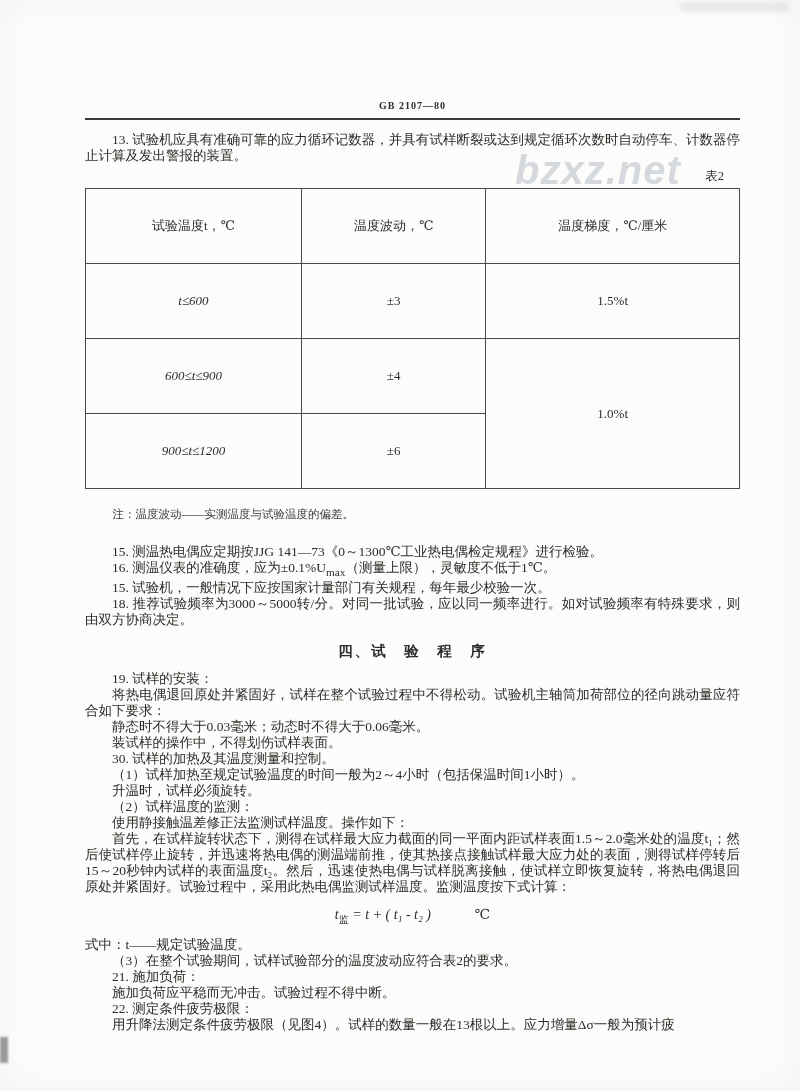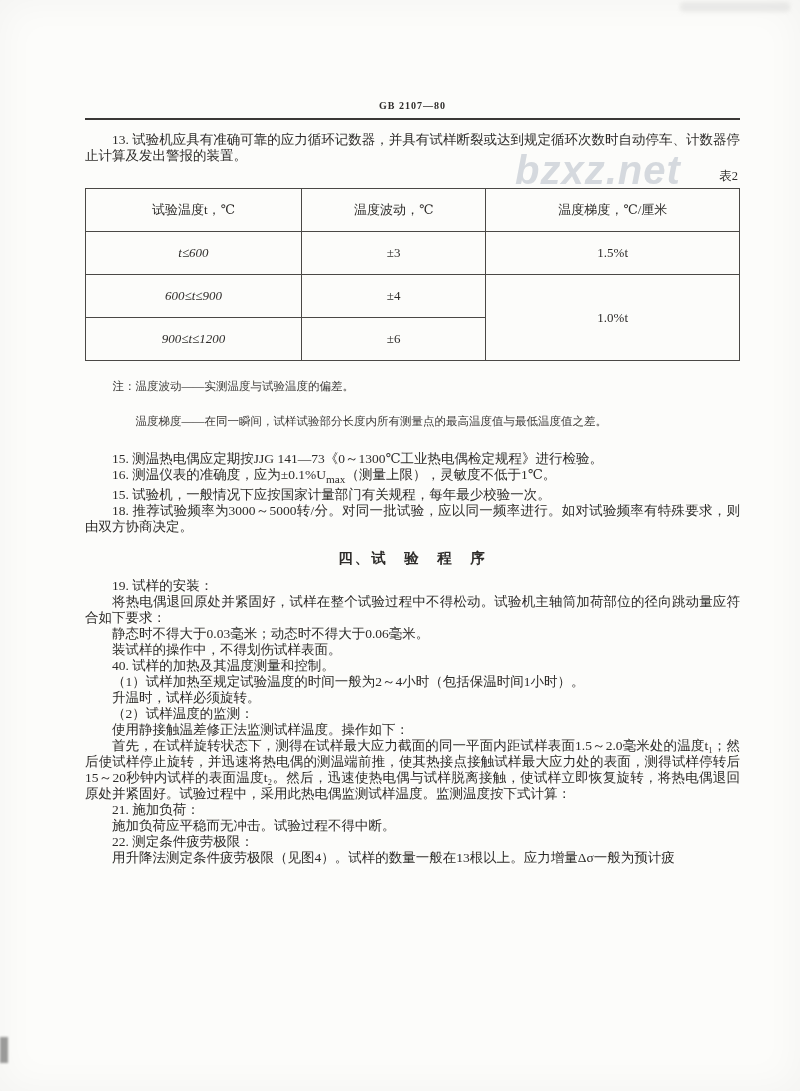--- a/index.html
+++ b/index.html
@@ -29,35 +29,35 @@
     margin:0;
     font-size:13.5px;
     line-height:16px;
     text-indent:2em;
     text-align:justify;
   }
   p.no-indent { text-indent:0; }
   .table-label {
     text-align:right;
     font-size:12.5px;
-    margin:4px 2px 3px 0;
+    margin:4px 16px 3px 0;
   }
   table.spec {
     width:100%;
     border-collapse:collapse;
     table-layout:fixed;
   }
   table.spec th, table.spec td {
     border:1.4px solid #4a4845;
     text-align:center;
     vertical-align:middle;
     font-size:13px;
     font-weight:normal;
     height:42px;
-    padding:0 4px;
+    padding:16px 4px;
   }
   table.spec .c1 { width:33%; }
   table.spec .c2 { width:28%; }
   table.spec .c3 { width:39%; }
   .var { font-style:italic; }
   .notes { margin-top:8px; }
   .note {
     font-size:11.5px;
     line-height:19px;
     color:#3c3a38;
@@ -145,43 +145,49 @@
       </tr>
       <tr>
         <td class="var">900≤t≤1200</td>
         <td>±6</td>
       </tr>
     </tbody>
       </table>
 
     <div class="notes">
       <p class="note n1">注：温度波动——实测温度与试验温度的偏差。</p>
-      <p class="note n2">温度梯度——在同一瞬间，试样试验部分长度内所有测量点的最高温度值与最低温度值之差。</p>
     </div>
 
     <div class="spacer-sm"></div>
 
     <p class="body-text">15. 测温热电偶应定期按JJG 141—73《0～1300℃工业热电偶检定规程》进行检验。</p>
     <p class="body-text"><span>16. 测温仪表的准确度，应为±0.1%U</span><sub>max</sub><span>（测量上限），灵敏度不低于1℃。</span></p>
     <p class="body-text">15. 试验机，一般情况下应按国家计量部门有关规程，每年最少校验一次。</p>
     <p class="body-text">18. 推荐试验频率为3000～5000转/分。对同一批试验，应以同一频率进行。如对试验频率有特殊要求，则由双方协商决定。</p>
 
     <div class="section-heading">四、试　验　程　序</div>
 
     <p class="body-text">19. 试样的安装：</p>
     <p class="body-text">将热电偶退回原处并紧固好，试样在整个试验过程中不得松动。试验机主轴筒加荷部位的径向跳动量应符合如下要求：</p>
     <p class="body-text">静态时不得大于0.03毫米；动态时不得大于0.06毫米。</p>
     <p class="body-text">装试样的操作中，不得划伤试样表面。</p>
-    <p class="body-text">40. 试样的加热及其温度测量和控制。</p>
+    <p class="body-text">30. 试样的加热及其温度测量和控制。</p>
     <p class="body-text">（1）试样加热至规定试验温度的时间一般为2～4小时（包括保温时间1小时）。</p>
     <p class="body-text">升温时，试样必须旋转。</p>
     <p class="body-text">（2）试样温度的监测：</p>
     <p class="body-text">使用静接触温差修正法监测试样温度。操作如下：</p>
     <p class="body-text">首先，在试样旋转状态下，测得在试样最大应力截面的同一平面内距试样表面1.5～2.0毫米处的温度t₁；然后使试样停止旋转，并迅速将热电偶的测温端前推，使其热接点接触试样最大应力处的表面，测得试样停转后15～20秒钟内试样的表面温度t₂。然后，迅速使热电偶与试样脱离接触，使试样立即恢复旋转，将热电偶退回原处并紧固好。试验过程中，采用此热电偶监测试样温度。监测温度按下式计算：</p>
 
+    <div class="formula">
+      <span class="var">t</span><sub>监</sub>
+      <span class="var">= t + ( t₁ - t₂ )</span>
+      <span class="unit">℃</span>
+    </div>
 
+    <p class="body-text no-indent">式中：t——规定试验温度。</p>
+    <p class="body-text">（3）在整个试验期间，试样试验部分的温度波动应符合表2的要求。</p>
     <p class="body-text">21. 施加负荷：</p>
     <p class="body-text">施加负荷应平稳而无冲击。试验过程不得中断。</p>
     <p class="body-text">22. 测定条件疲劳极限：</p>
     <p class="body-text">用升降法测定条件疲劳极限（见图4）。试样的数量一般在13根以上。应力增量Δσ一般为预计疲</p>
 
   </div>
 </div>
 
 </body></html>

